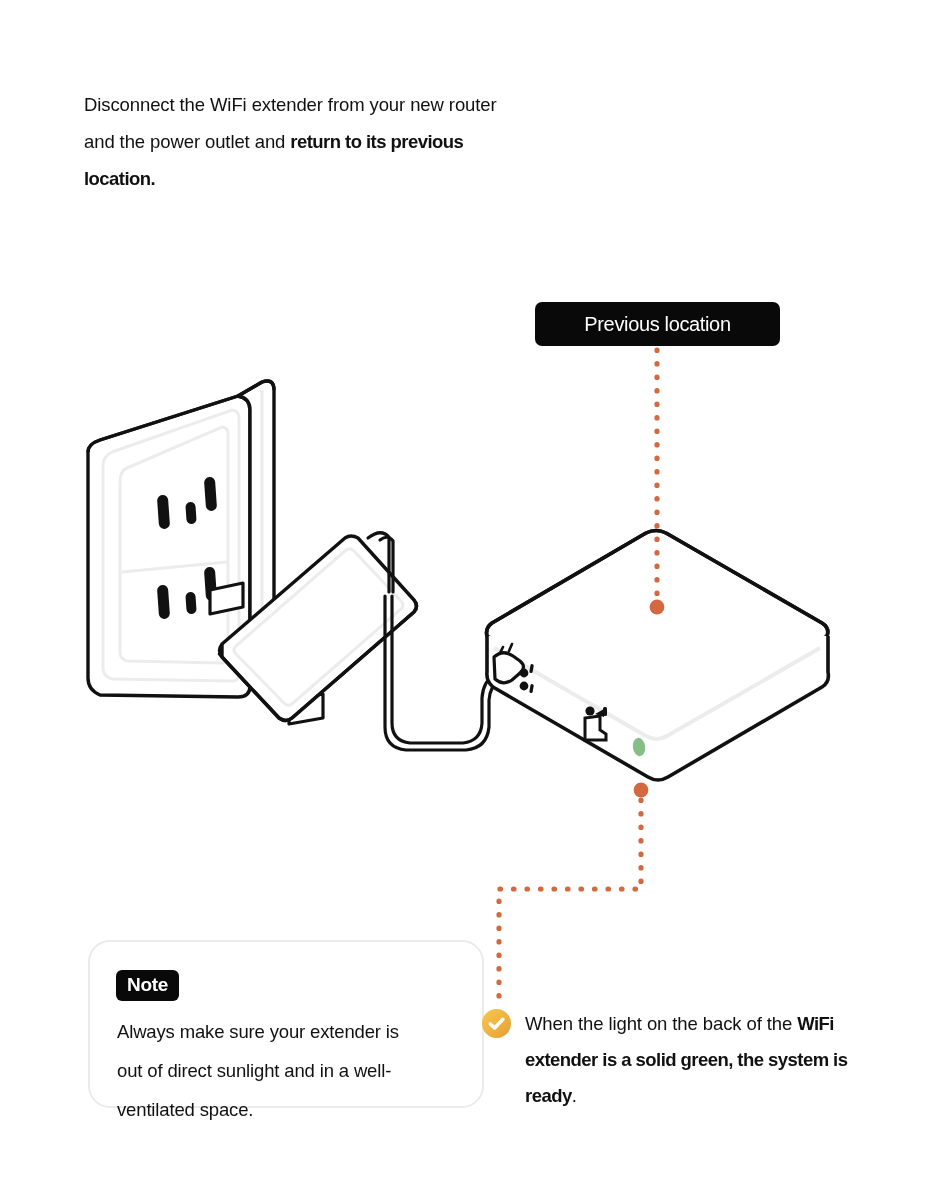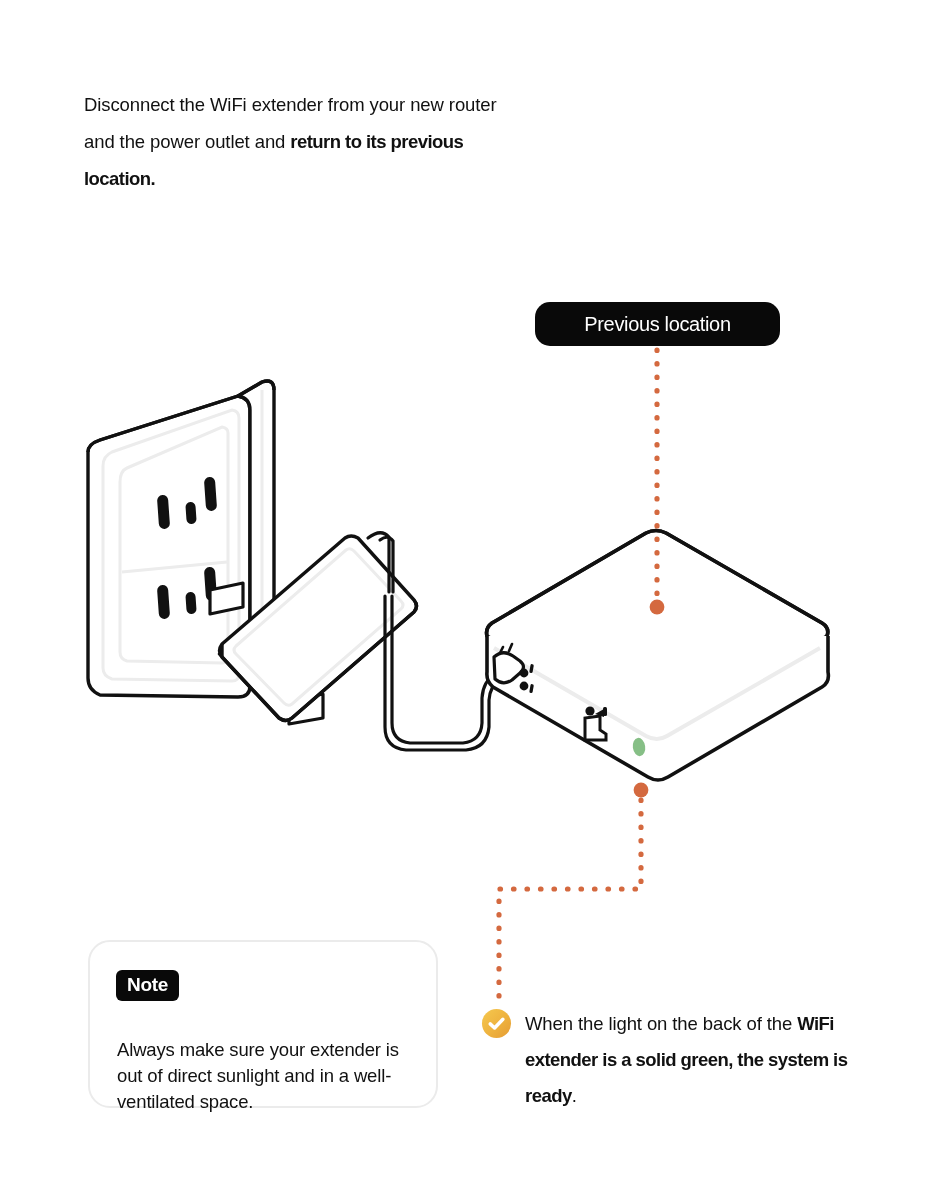--- a/index.html
+++ b/index.html
@@ -11,41 +11,41 @@
   .abs{position:absolute;}
 
   
   #instructions{left:84px;top:86px;width:440px;}
   #instructions p{margin:0 0 16px 0;font-size:18.5px;line-height:37px;color:#111;letter-spacing:-0.1px;}
   #instructions p:last-child{margin-bottom:0;}
   .b{font-weight:bold;letter-spacing:-0.55px;}
 
   
   #prev-loc{
-    left:535px;top:302px;width:245px;height:44px;border-radius:15px;
+    left:535px;top:302px;width:245px;height:44px;border-radius:7px;
     background:#090909;display:flex;align-items:center;justify-content:center;
   }
   #prev-loc span{color:#ffffff;font-size:20px;letter-spacing:-0.35px;}
 
   
   #art{left:0;top:0;width:950px;height:1200px;pointer-events:none;}
 
   
   #note-box{
-    left:88px;top:940px;width:350px;height:168px;
+    left:88px;top:940px;width:396px;height:168px;
     border:2px solid #ebebeb;border-radius:22px;background:#fff;box-sizing:border-box;
   }
   #note-badge{
     position:absolute;left:26px;top:28px;background:#090909;border-radius:6px;
     padding:4px 11px 5px 11px;
   }
   #note-badge span{color:#fff;font-size:19px;font-weight:bold;letter-spacing:-0.3px;}
   #note-text{
     position:absolute;left:27px;top:70px;width:308px;
-    font-size:18.5px;line-height:26px;color:#111;letter-spacing:-0.15px;margin-top:25px;
+    font-size:18.5px;line-height:39px;color:#111;letter-spacing:-0.15px;
   }
 
   
   #callout{left:481px;top:1006px;width:380px;display:flex;gap:13px;}
   #check-icon{flex:0 0 auto;width:31px;height:31px;margin-top:2px;}
   #callout-text{font-size:18.5px;line-height:36px;color:#111;letter-spacing:-0.1px;}
 </style>
 </head>
 <body>
 

